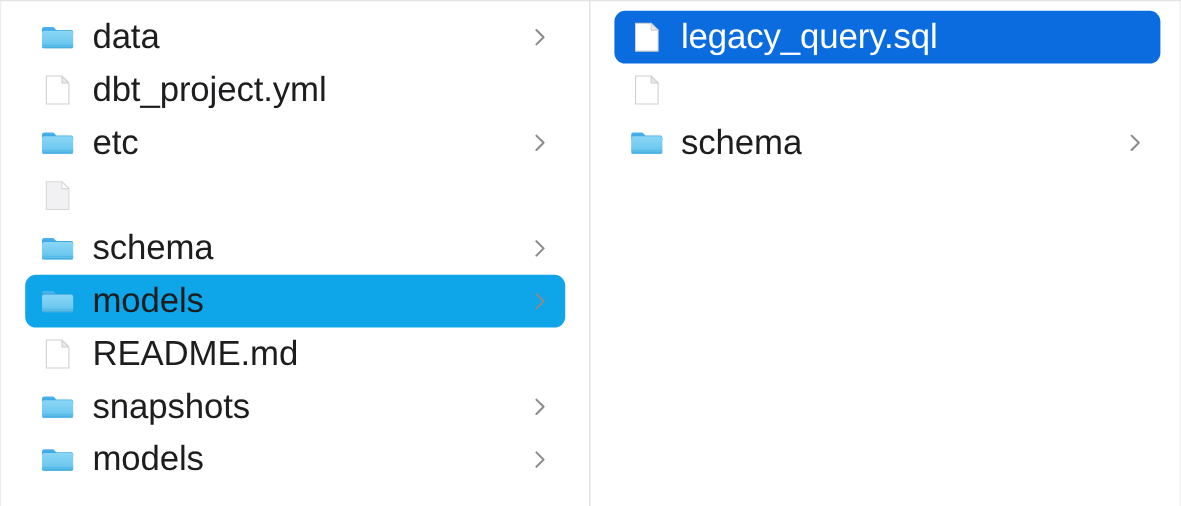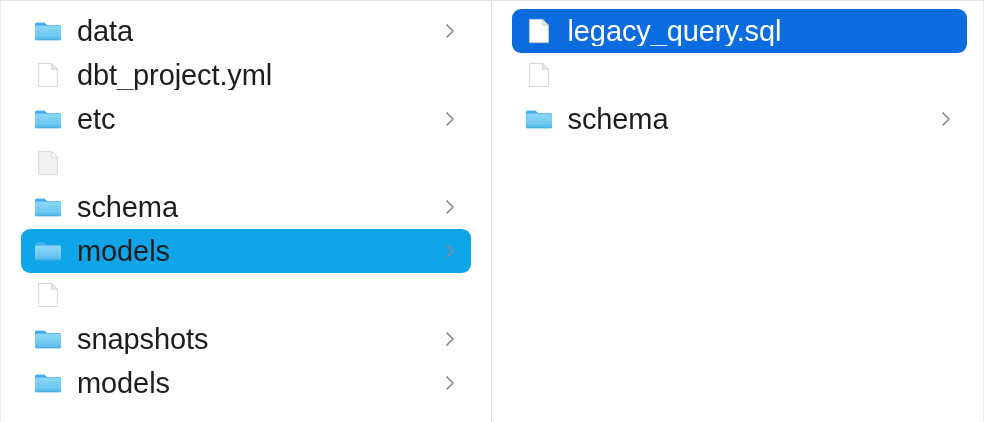--- a/index.html
+++ b/index.html
@@ -253,20 +253,21 @@
     </svg>
   </span>
 </div>
       <div class="row">
   <span class="icon">
     <svg viewBox="0 0 30 30" xmlns="http://www.w3.org/2000/svg">
       <path d="M5.6 3.4 H18.6 L24.4 9.2 V26.6 H5.6 Z" fill="#ffffff" stroke="#cfcfd2" stroke-width="0.9" stroke-linejoin="round"></path>
       <path d="M18.6 3.4 L24.4 9.2 H18.6 Z" fill="#e9e9ec" stroke="#cfcfd2" stroke-width="0.9" stroke-linejoin="round"></path>
     </svg>
   </span>
+<span class="label">README.md</span>
         <span class="chevron-spacer"></span>
       </div>
       <div class="row">
   <span class="icon">
     <svg viewBox="0 0 30 30" xmlns="http://www.w3.org/2000/svg">
       <defs>
         <linearGradient id="fgTab" x1="0" y1="0" x2="0" y2="1">
           <stop offset="0%" stop-color="#4db3ec"></stop>
           <stop offset="100%" stop-color="#2f9ddf"></stop>
         </linearGradient>

